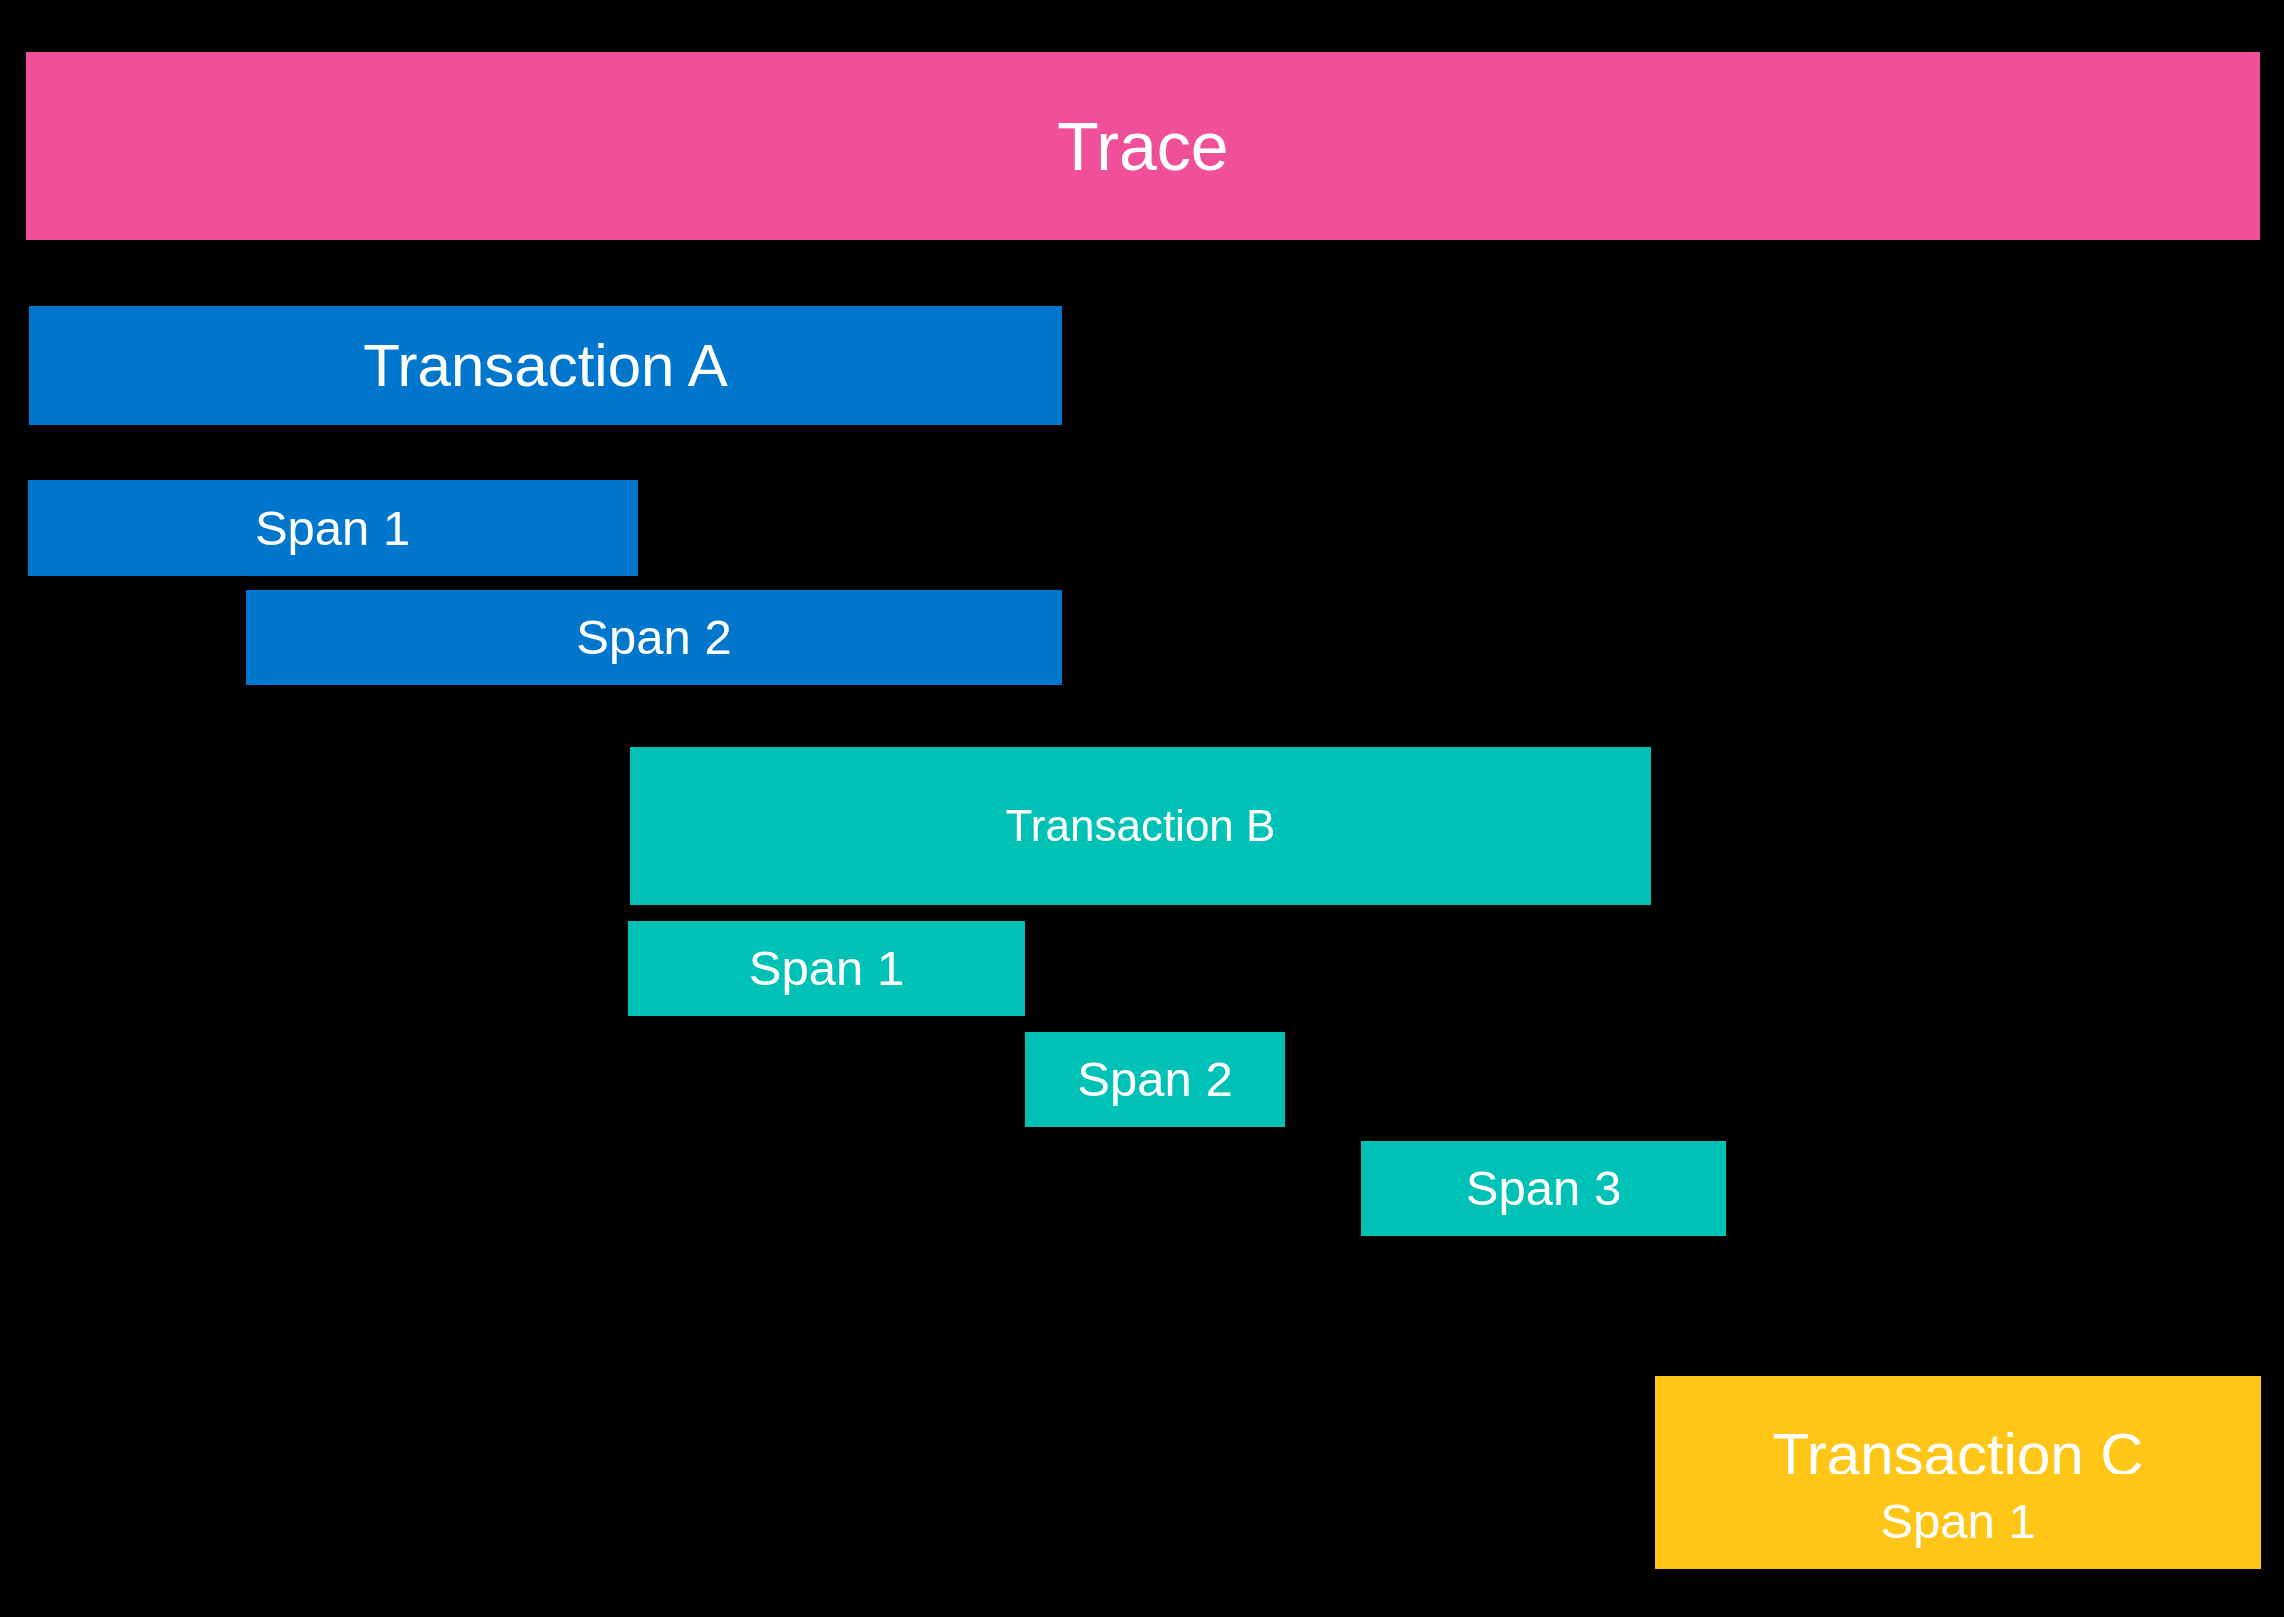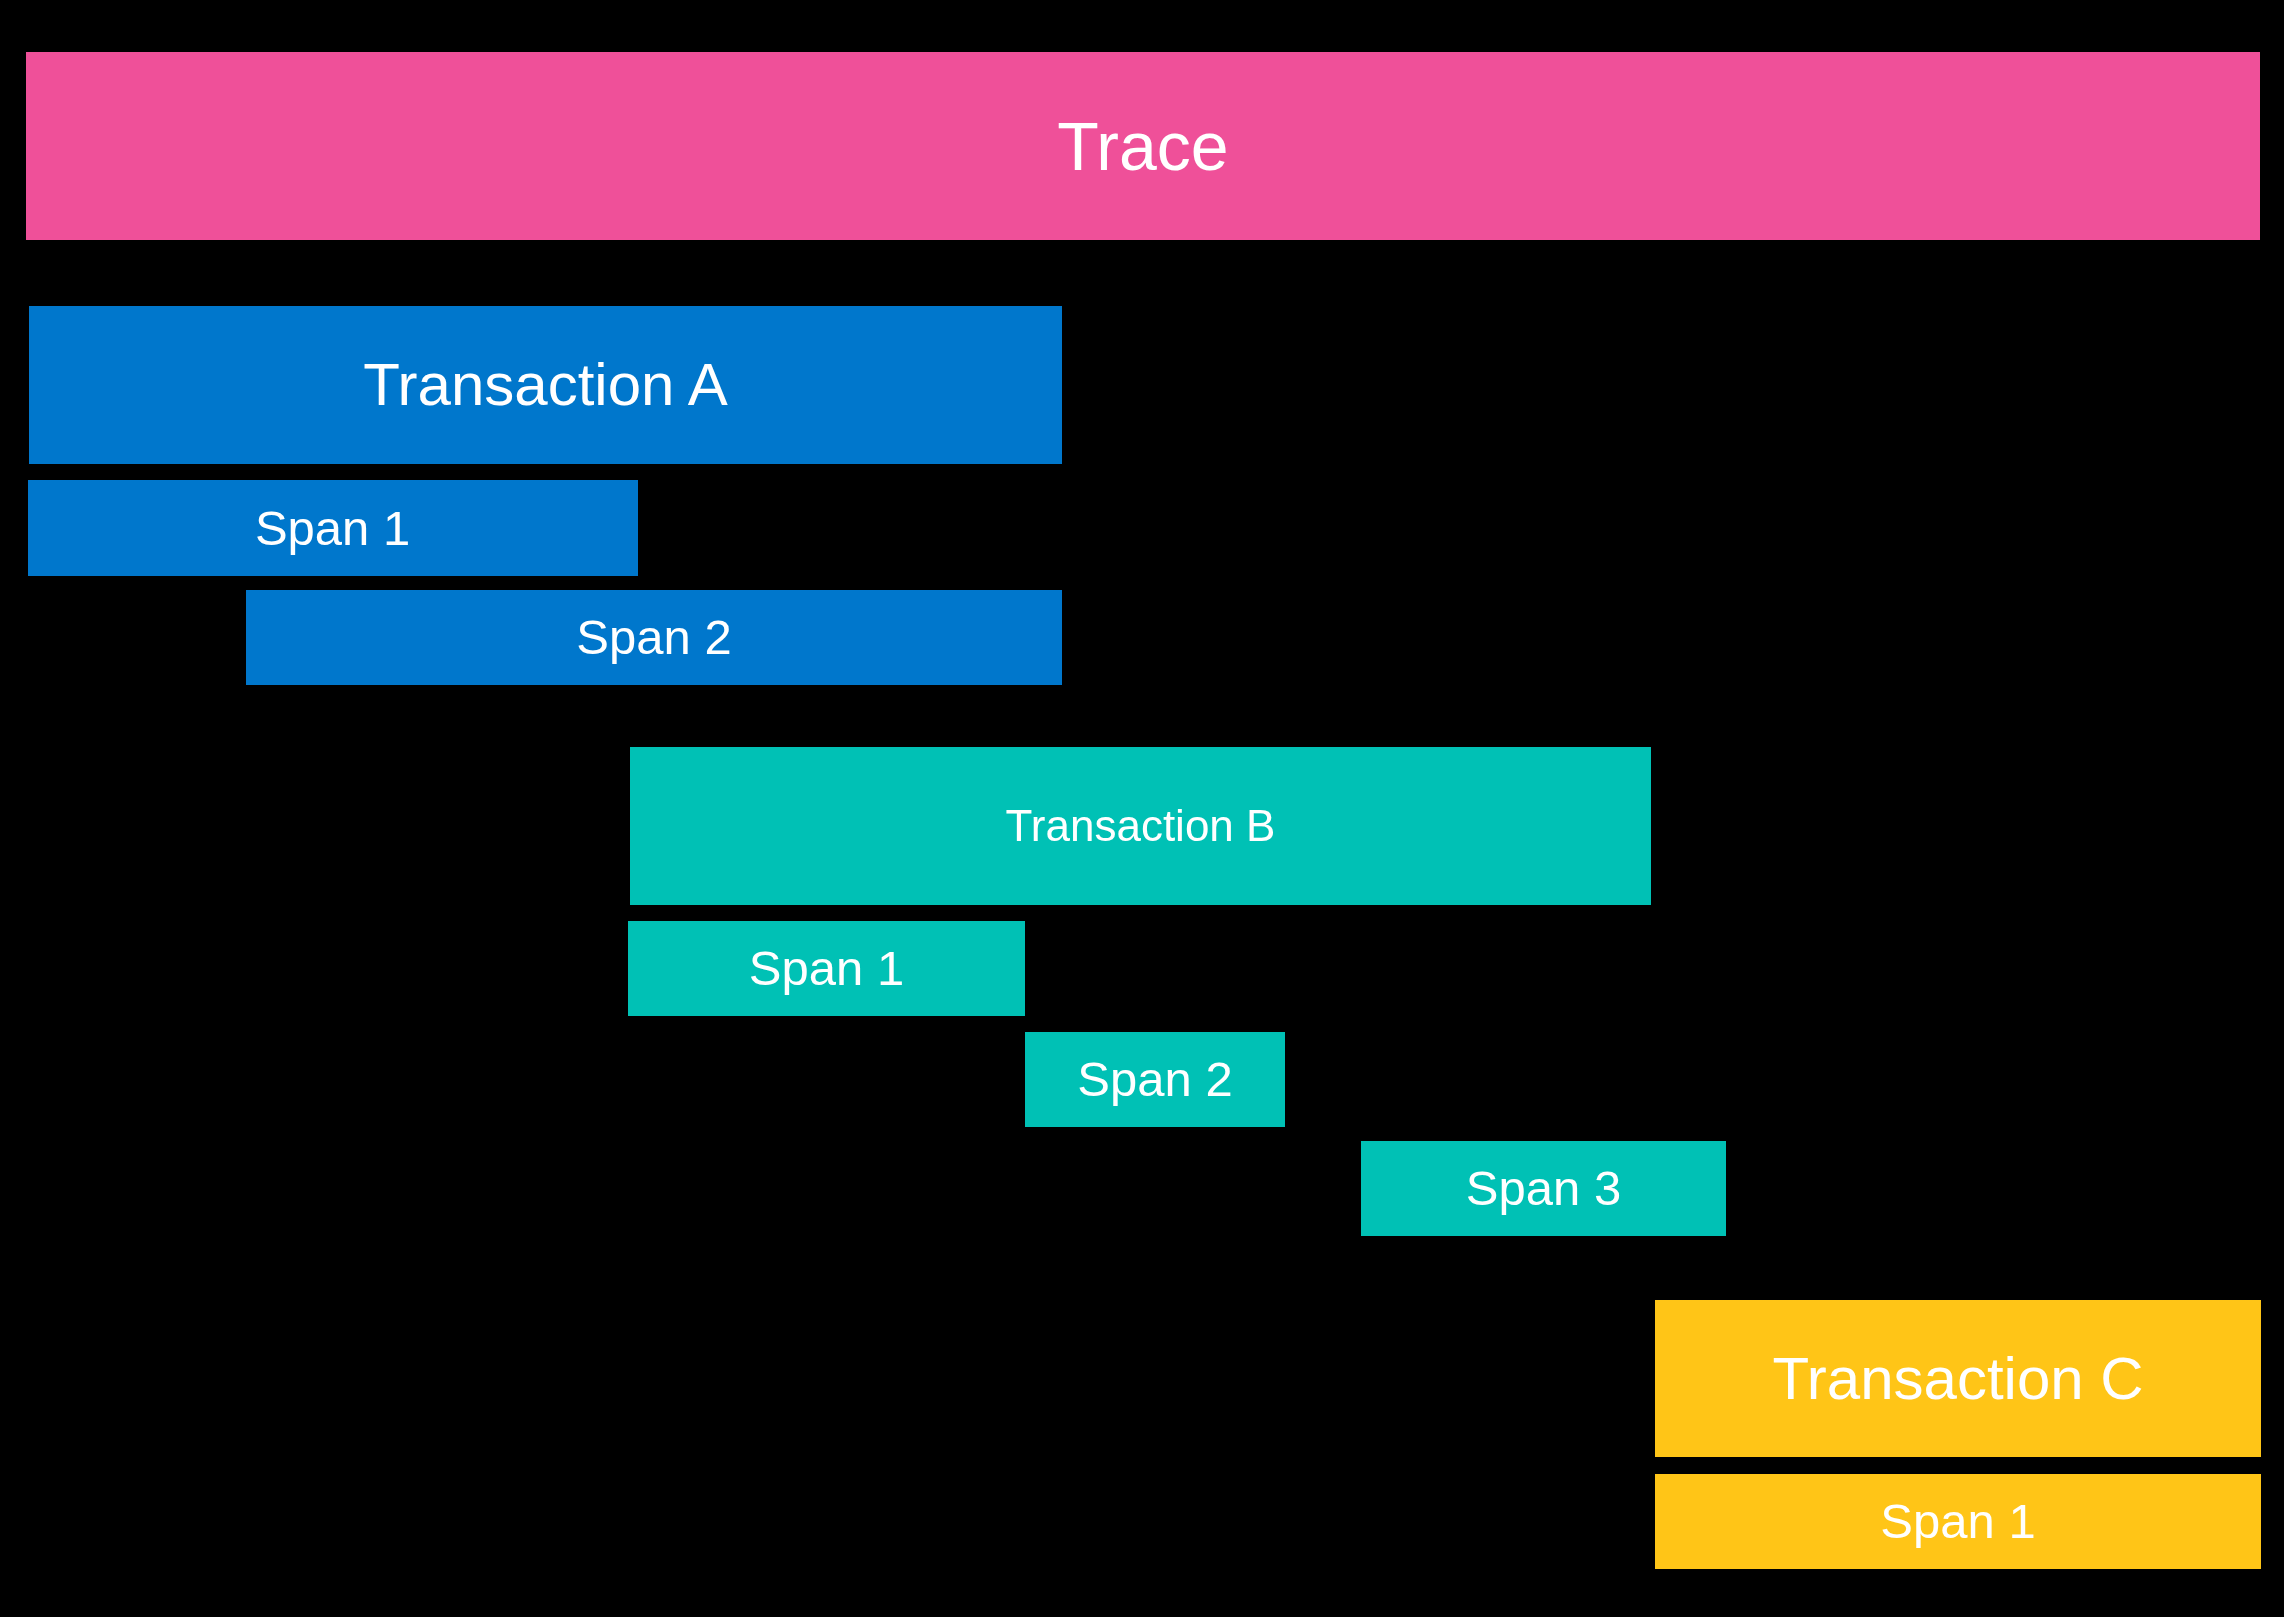--- a/index.html
+++ b/index.html
@@ -43,21 +43,21 @@
     width: 2234px;
     height: 188px;
     background: #ef5099;
     font-size: 68px;
   }
   
   .bar.txn-a {
     left: 29px;
     top: 306px;
     width: 1033px;
-    height: 158px;
+    height: 119px;
     background: #0077cc;
     font-size: 60px;
   }
   .bar.txn-a-span-1 {
     left: 27.6px;
     top: 480px;
     width: 610px;
     height: 96px;
     background: #0077cc;
     font-size: 49px;
@@ -99,21 +99,21 @@
     left: 1361px;
     top: 1141px;
     width: 365px;
     height: 95px;
     background: #00c1b5;
     font-size: 49px;
   }
   
   .bar.txn-c {
     left: 1655px;
-    top: 1300px;
+    top: 1376px;
     width: 606px;
     height: 157px;
     background: #ffc517;
     font-size: 60px;
   }
   .bar.txn-c-span-1 {
     left: 1655px;
     top: 1474px;
     width: 606px;
     height: 95px;

